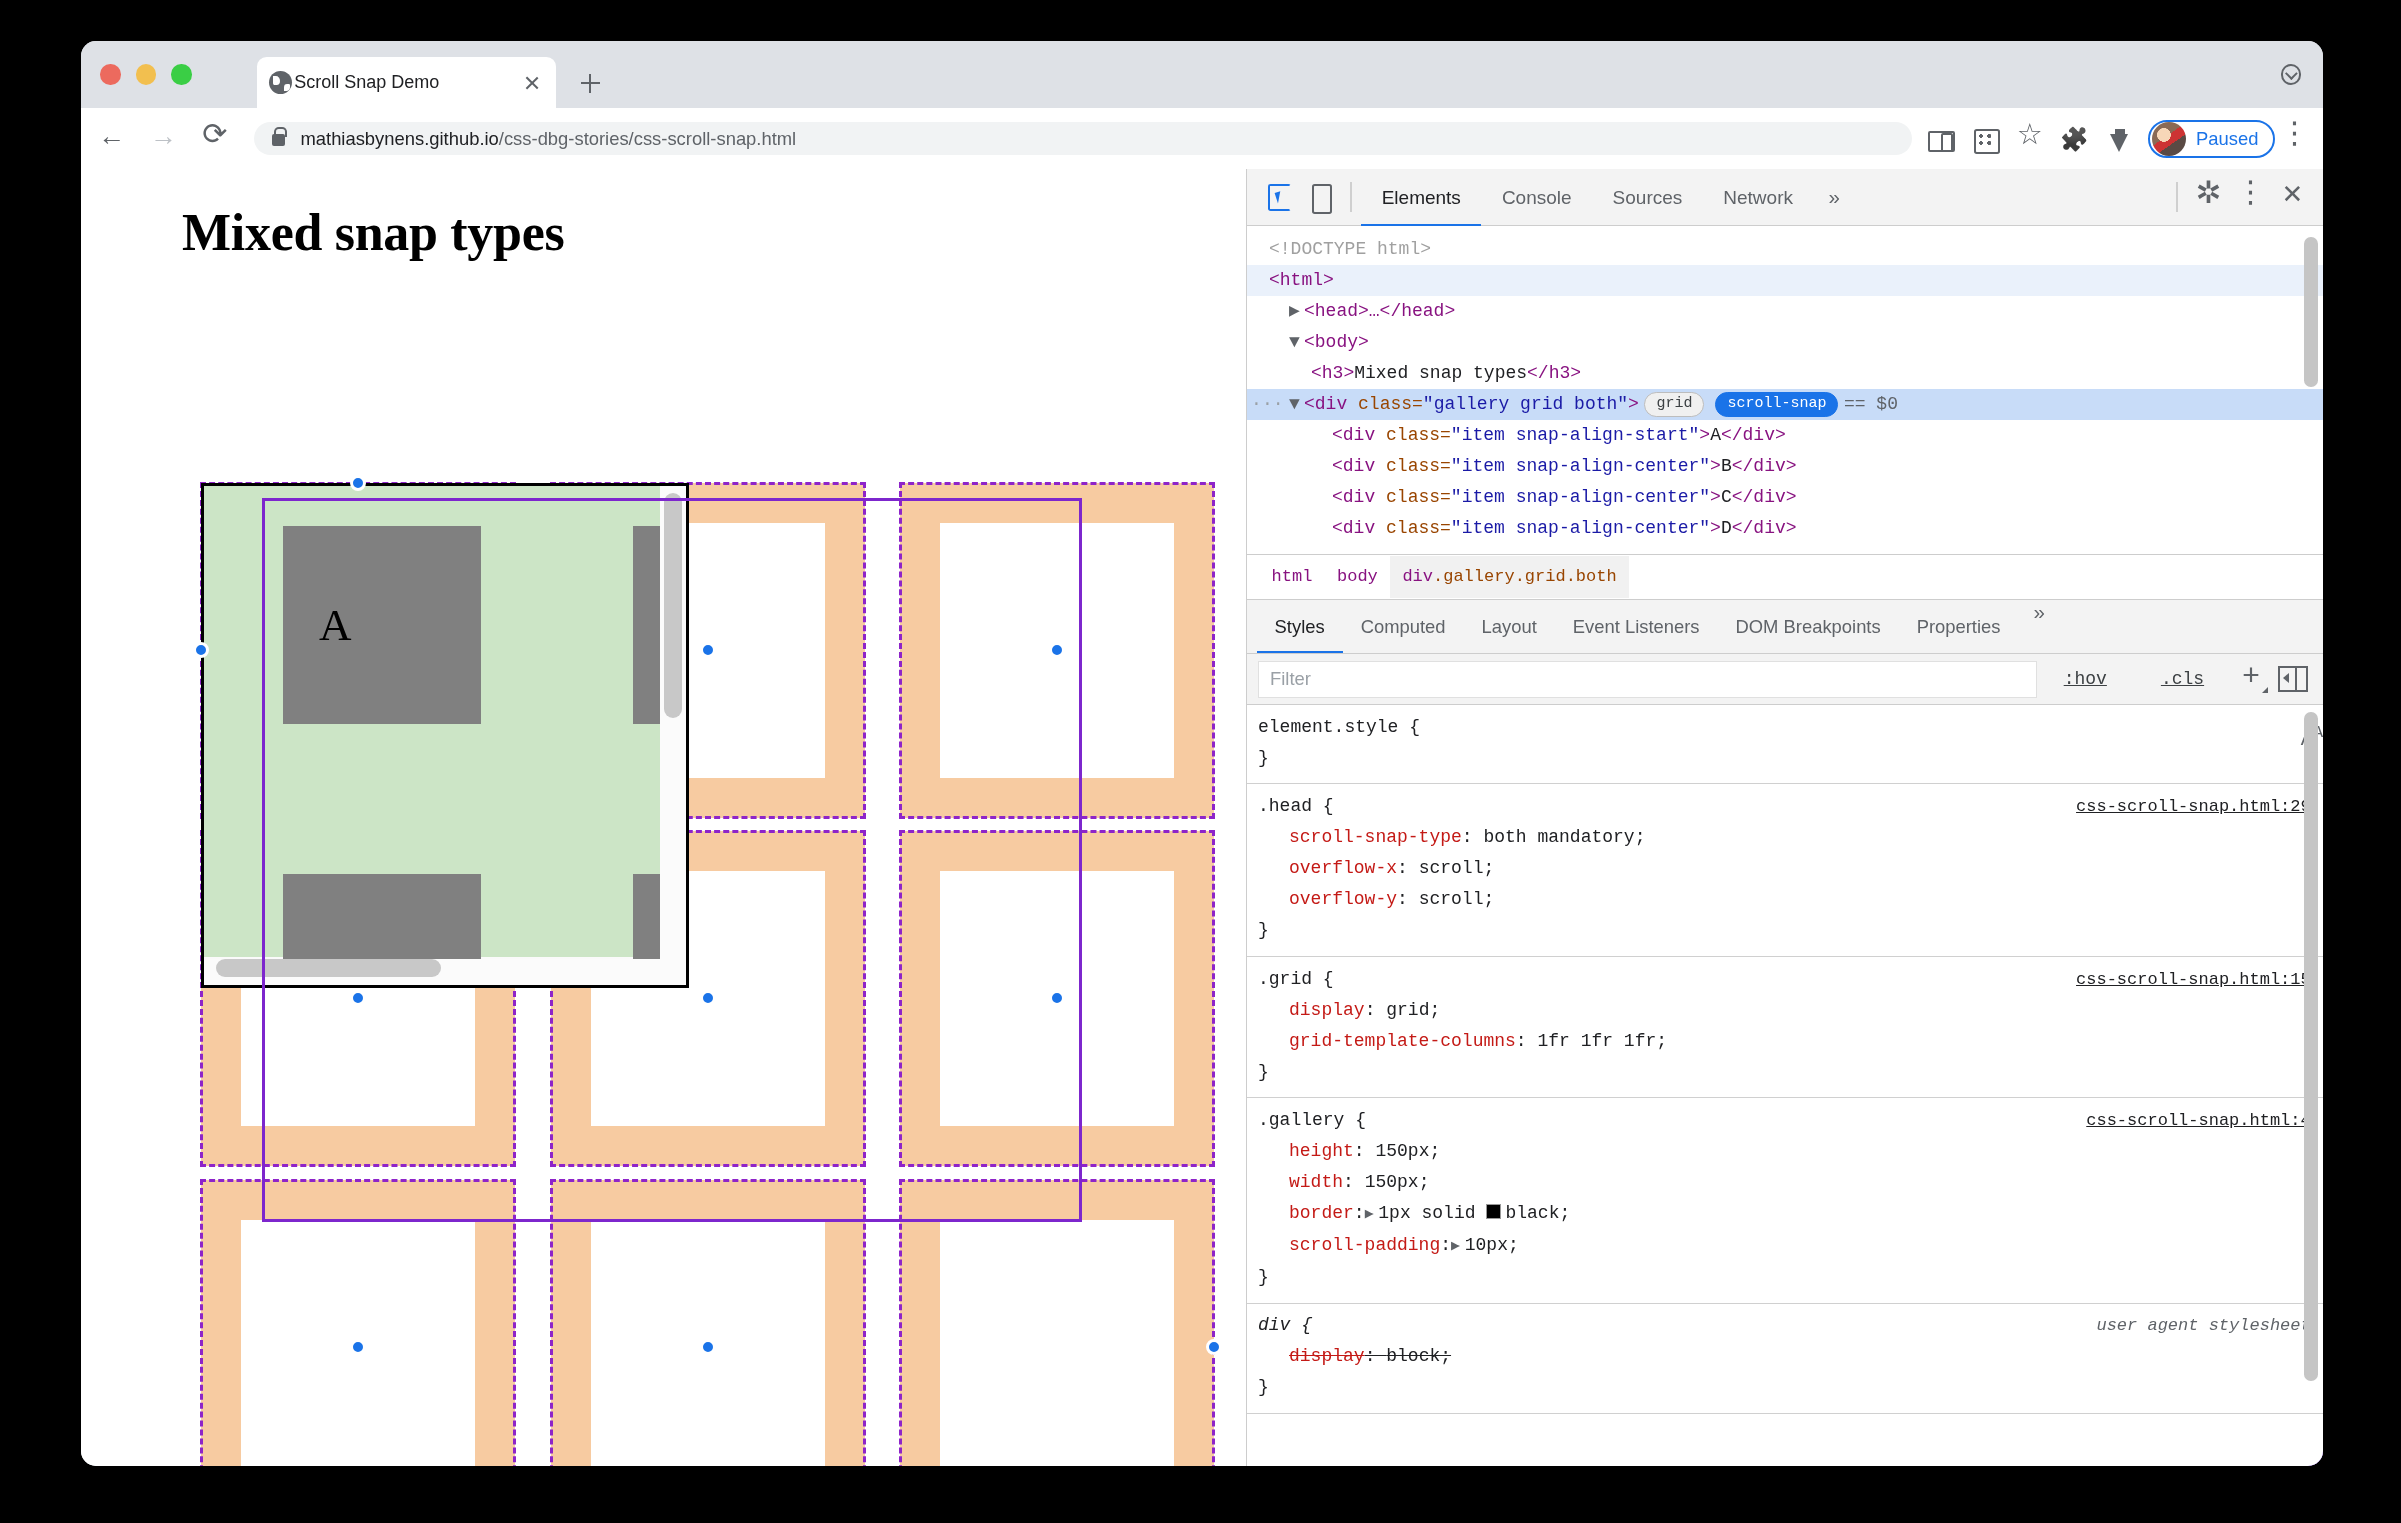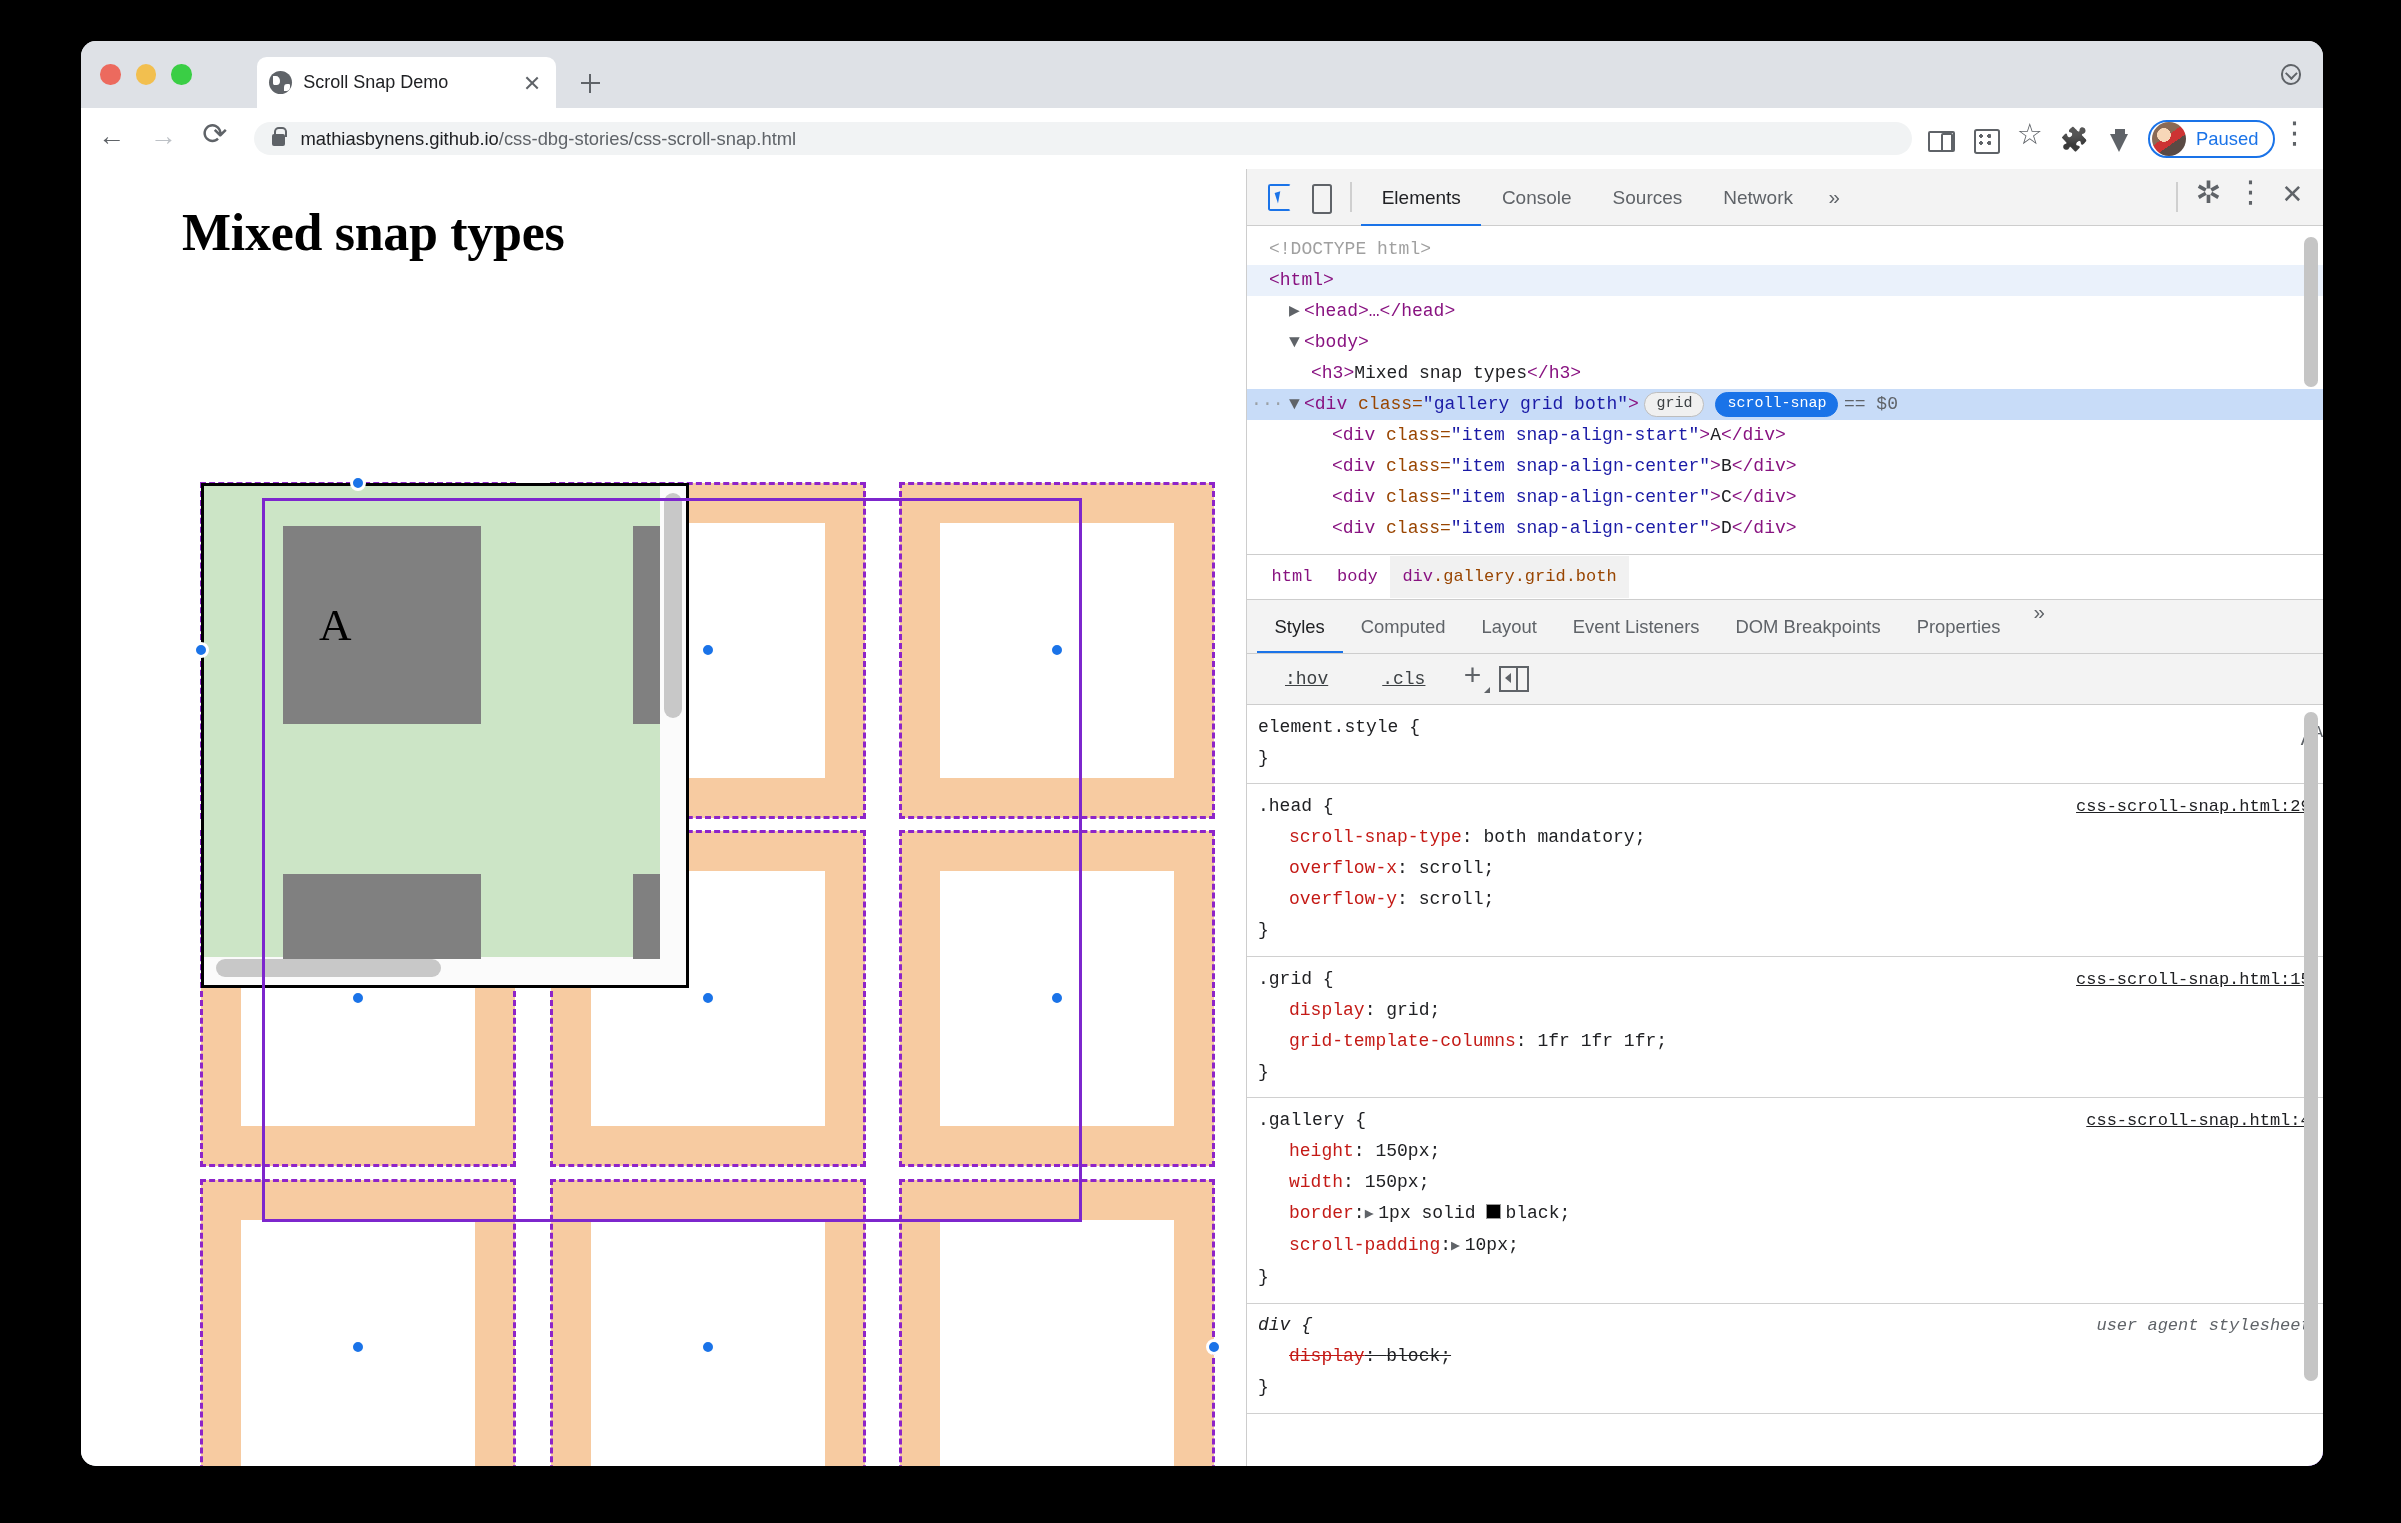--- a/index.html
+++ b/index.html
@@ -55,21 +55,21 @@
     content: ""; position: absolute;
     left: 3.4px; top: 4.8px; width: 7.5px; height: 9px;
     background: #fff; border-radius: 0 60% 50% 20%;
   }
   #tab-favicon::after {
     content: ""; position: absolute;
     right: 2.7px; bottom: 3.4px; width: 6.1px; height: 6.8px;
     background: #fff; border-radius: 50% 20% 60% 0;
   }
   #tab-title {
-    flex: 1; margin-left: 11px;
+    flex: 1; margin-left: 2px;
     font-size: 18px; color: #202124;
     white-space: nowrap; overflow: hidden;
   }
   #tab-close-icon {
     width: 23px; height: 23px;
     position: relative; flex: 0 0 23px;
   }
   #tab-close-icon::before, #tab-close-icon::after {
     content: ""; position: absolute;
     left: 3.4px; top: 11px; width: 16.4px; height: 2px;
@@ -860,20 +860,21 @@
         <div class="st-tab active">Styles</div>
         <div class="st-tab">Computed</div>
         <div class="st-tab">Layout</div>
         <div class="st-tab">Event Listeners</div>
         <div class="st-tab">DOM Breakpoints</div>
         <div class="st-tab">Properties</div>
         <div id="styles-tabs-more">»</div>
       </div>
 
       <div id="filter-row">
+        <div id="filter-input">Filter</div>
         <div class="filter-btn">:hov</div>
         <div class="filter-btn">.cls</div>
         <div id="new-rule-btn"></div>
         <div id="toggle-sidebar-btn"></div>
       </div>
 
       <div id="styles-pane">
 
         <div class="rule-block">
           <div class="rule-head">

